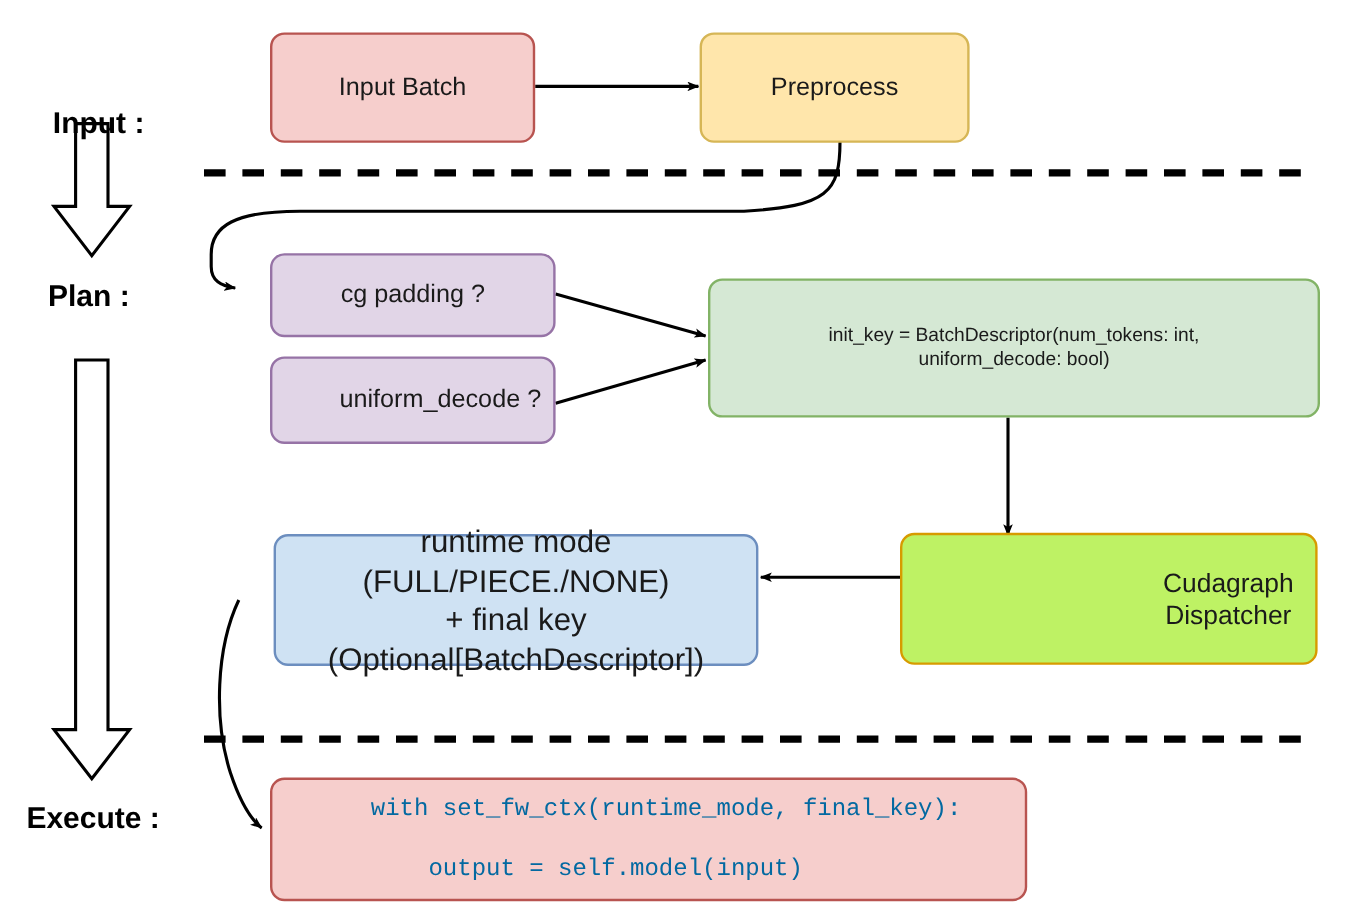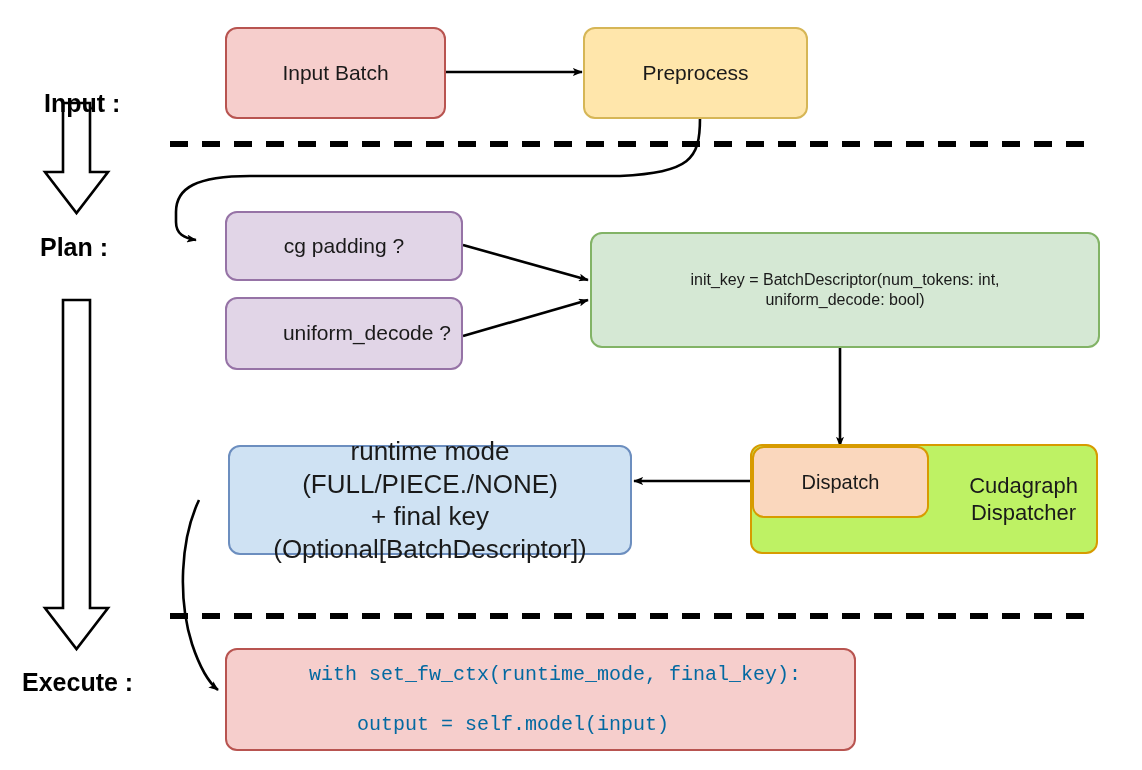--- a/index.html
+++ b/index.html
@@ -166,23 +166,20 @@
     </span>
   </div>
 
   <div class="node node-outer-orange" style="left:750px; top:444px; width:348px; height:110px;">
     <span class="node-label-stack">
       <span>Cudagraph</span><br>
       <span>Dispatcher</span>
     </span>
   </div>
 
-  <div class="node node-inner-orange" style="left:752px; top:446px; width:177px; height:72px;">
-    <span>Dispatch</span>
-  </div>
 
   <div class="node node-blue" style="left:228px; top:445px; width:404px; height:110px;">
     <span class="node-label-stack">
       <span>runtime mode (FULL/PIECE./NONE)</span><br>
       <span>+ final key (Optional[BatchDescriptor])</span>
     </span>
   </div>
 
   <div class="node node-code" style="left:225px; top:648px; width:631px; height:103px;">
     <span class="node-label-stack">

